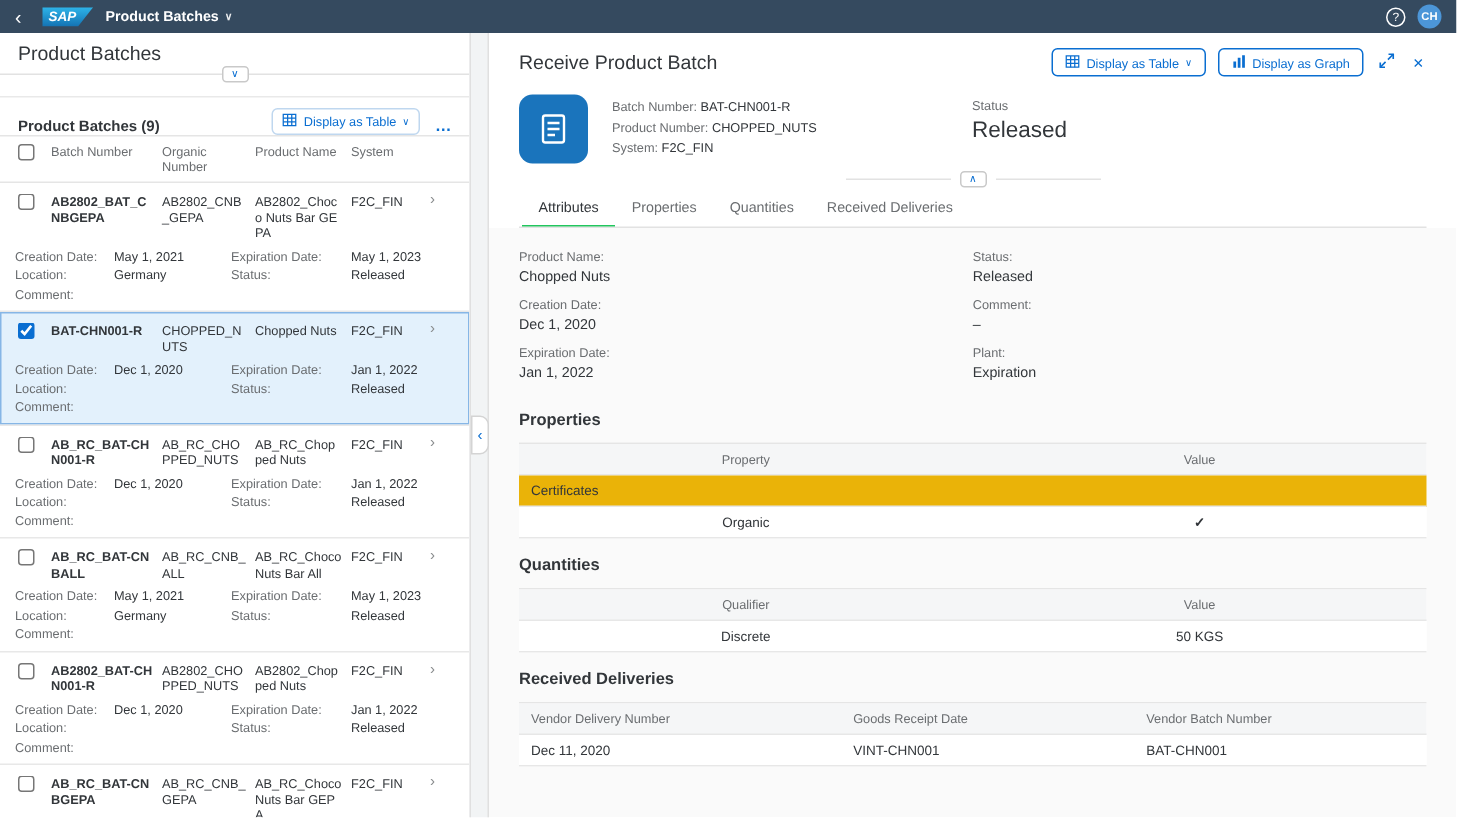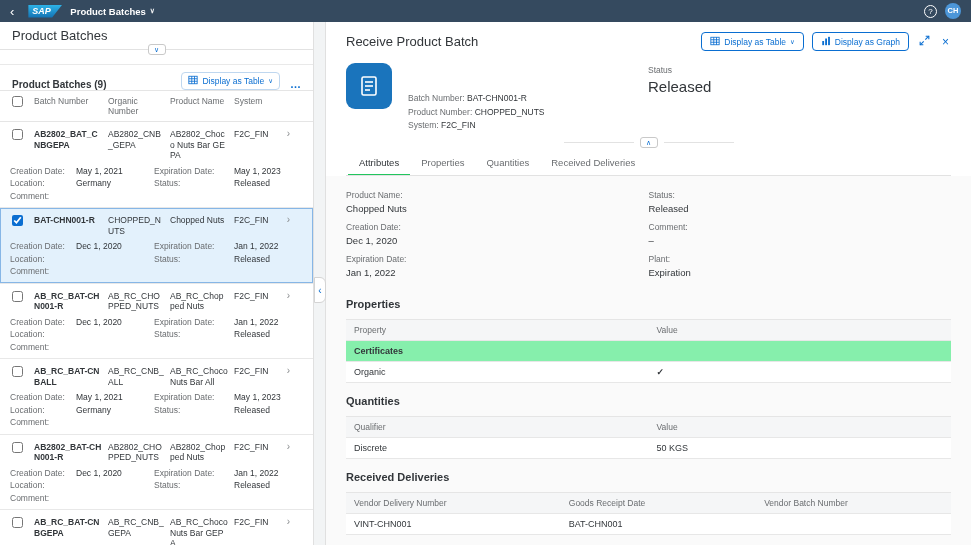--- a/index.html
+++ b/index.html
@@ -66,21 +66,21 @@
   .detail-title { font-size:13px; font-weight:normal; color:#32363a; }
   .detail-actions { margin-left:auto; display:flex; align-items:center; gap:8px; }
   .btn-outline { display:flex; align-items:center; gap:4px; height:19px; padding:0 8px; background:#fff;
                  border:1px solid #0a6ed1; border-radius:4px; color:#0a6ed1; font-size:8.5px; cursor:pointer;
                  font-family:"Liberation Sans", sans-serif; }
   .btn-outline .chev { font-size:6.5px; }
   .icon-btn { background:none; border:none; color:#0a6ed1; cursor:pointer; display:flex; align-items:center; font-size:12px; padding:0 2px; }
 
   .object-header { display:flex; margin-top:12px; }
   .obj-icon { width:46px; height:46px; border-radius:9px; background:#1a74bc; display:flex; align-items:center; justify-content:center; flex:none; }
-  .obj-fields { margin-left:16px; width:190px; padding-top:2px;margin-top:27px; }
+  .obj-fields { margin-left:16px; width:190px; padding-top:2px; }
   .obj-line { line-height:13.5px; font-size:8.5px; }
   .obj-lbl { color:#6a6d70; }
   .obj-val { color:#32363a; }
   .obj-status { margin-left:50px; padding-top:2px; }
   .status-label { color:#6a6d70; font-size:8.5px; margin-bottom:3px; }
   .status-value { color:#32363a; font-size:15px; }
 
   .header-collapse { height:16px; display:flex; align-items:center; justify-content:center; gap:6px; margin-top:2px; }
   .hc-line { width:70px; height:1px; background:#e2e2e2; }
   .hc-btn { width:18px; height:11px; background:#fff; border:1px solid #c9c9c9; border-radius:3px; color:#0a6ed1;
@@ -92,25 +92,25 @@
 
   .detail-content { flex:1; overflow:hidden; background:#fafafa; padding:14px 20px 20px; }
   .attr-grid { display:grid; grid-template-columns:50% 50%; }
   .attr-field { margin-bottom:7px; }
   .attr-label { color:#6a6d70; font-size:8.5px; line-height:11px; margin-bottom:1px; }
   .attr-value { color:#32363a; font-size:9.5px; line-height:13px; }
 
   .section-title { font-size:11px; font-weight:bold; color:#32363a; margin:12px 0 9px; }
   .tbl { background:#fff; border-top:1px solid #e5e5e5; }
   .tbl-row, .tbl-head, .tbl-group { border-bottom:1px solid #e7e7e7; }
-  .cols-2 { display:grid; grid-template-columns:50% 1fr; }
+  .cols-2 { display:grid; grid-template-columns:50% 1fr;text-align:center; }
   .cols-3 { display:grid; grid-template-columns:35.5% 32.3% 1fr; }
   .tbl-head { background:#f5f6f7; color:#6a6d70; font-size:8.5px; }
   .tbl-head span, .tbl-row span { padding:5px 8px; }
-  .tbl-group { background:#86efac; font-weight:bold; padding:5px 8px; font-size:9px; }
+  .tbl-group { background:#eab308; font-weight:normal; padding:5px 8px; font-size:9px; }
   .tbl-row { background:#fff; font-size:9px; }
   .tbl-row .check { font-weight:bold; }
 </style>
 </head>
 <body>
 
 <div class="shell">
   <span class="shell-back">‹</span>
   <span class="sap-logo">SAP</span>
   <span class="shell-title">
@@ -450,20 +450,21 @@
       </div>
 
       <h3 class="section-title">Received Deliveries</h3>
       <div class="tbl">
         <div class="tbl-head cols-3">
           <span>Vendor Delivery Number</span>
           <span>Goods Receipt Date</span>
           <span>Vendor Batch Number</span>
         </div>
         <div class="tbl-row cols-3">
+          <span>Dec 11, 2020</span>
           <span>VINT-CHN001</span>
           <span>BAT-CHN001</span>
         </div>
       </div>
 
     </div>
   </section>
 </div>
 
 </body></html>

